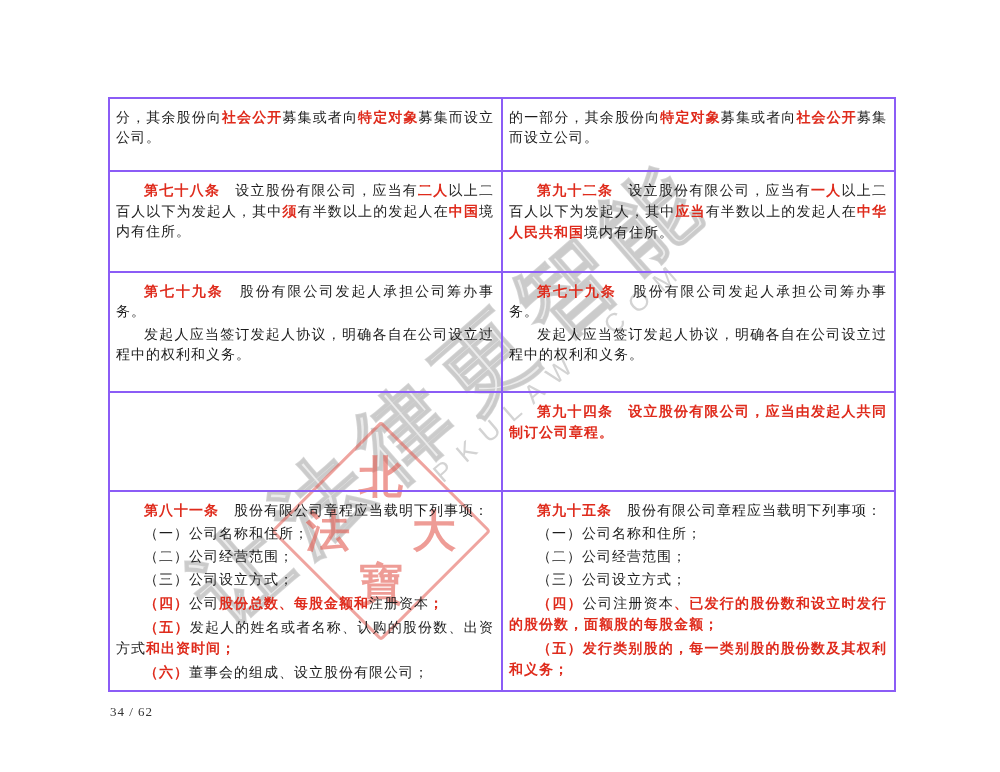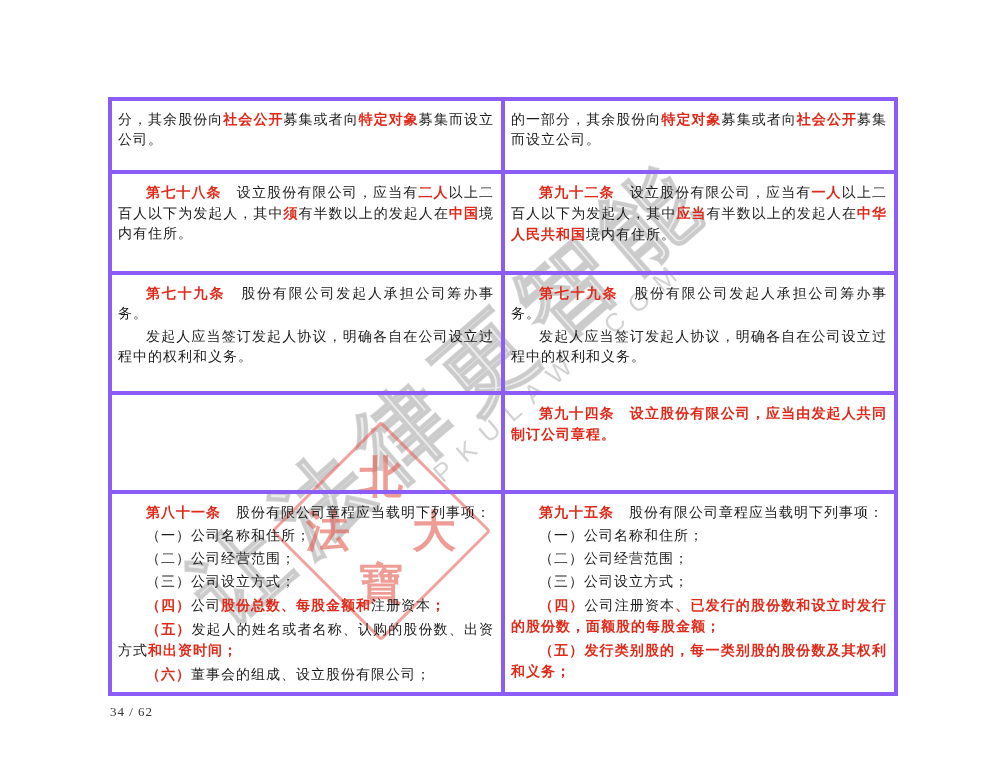--- a/index.html
+++ b/index.html
@@ -21,21 +21,21 @@
          display:grid;grid-template-columns:1fr 1fr;grid-template-rows:1fr 1fr;
          border-radius:4px;}
   .stamp span{display:flex;align-items:center;justify-content:center;
          font-size:44px;font-weight:700;color:rgba(226,90,80,0.6);
          transform:rotate(-45deg);font-family:"Liberation Sans","DejaVu Sans",sans-serif;}
 
   
   table#cmp{position:absolute;left:108px;top:97px;width:786px;z-index:1;
         border-collapse:collapse;table-layout:fixed;background:transparent;}
   #cmp td{box-sizing:border-box;width:393px;vertical-align:top;
-        border:4px solid #8b5cf6;padding:8px 7px 4px 6px;
+        border:2px solid #8b5cf6;padding:8px 7px 4px 6px;
         font-size:14px;line-height:20px;letter-spacing:1px;
         word-break:break-all;text-align:justify;}
   #cmp p{margin:0 0 3px 0;}
   #cmp p.ind{text-indent:2em;}
   .r{color:#df2b1c;font-weight:700;font-family:"Liberation Sans","DejaVu Sans",sans-serif;}
   .row-1 td{height:73px;padding-top:8px;}
   .row-2 td{height:101px;padding-top:18px;}
   .row-3 td{height:120px;padding-top:18px;margin-left:28px;}
   .row-4 td{height:99px;padding-top:11px;}
   .row-5 td{height:197px;padding-top:17px;}

